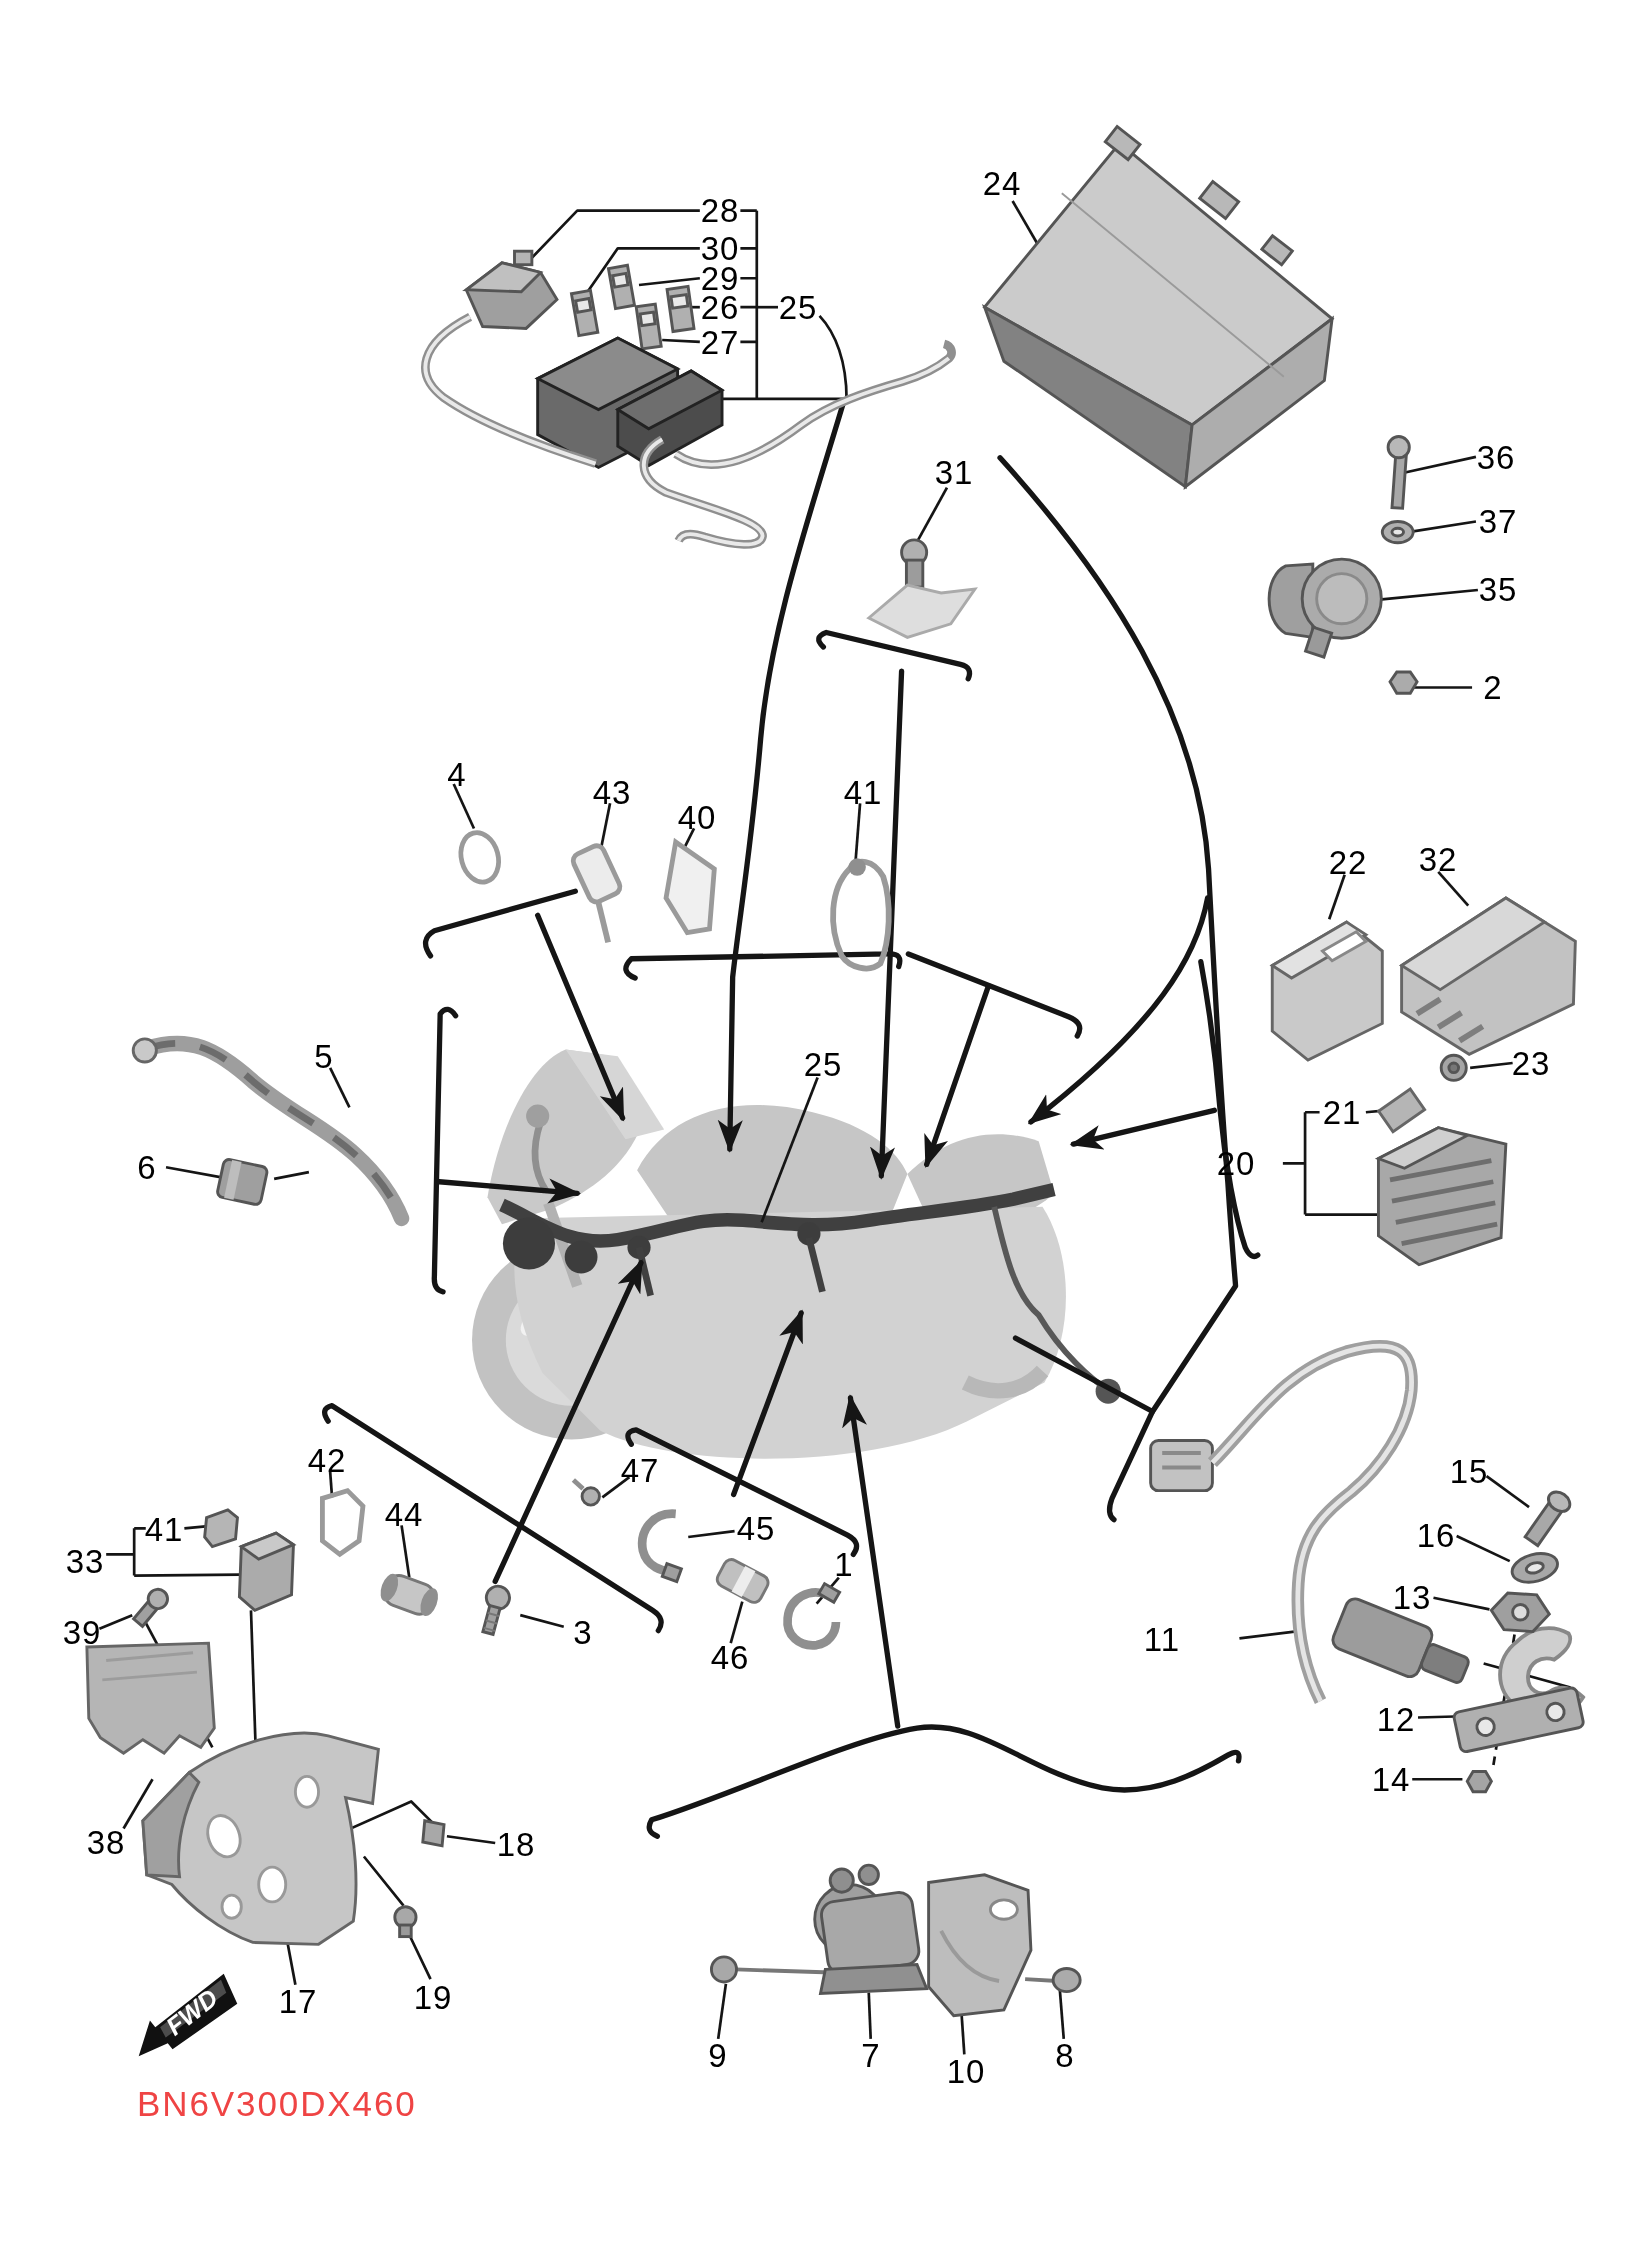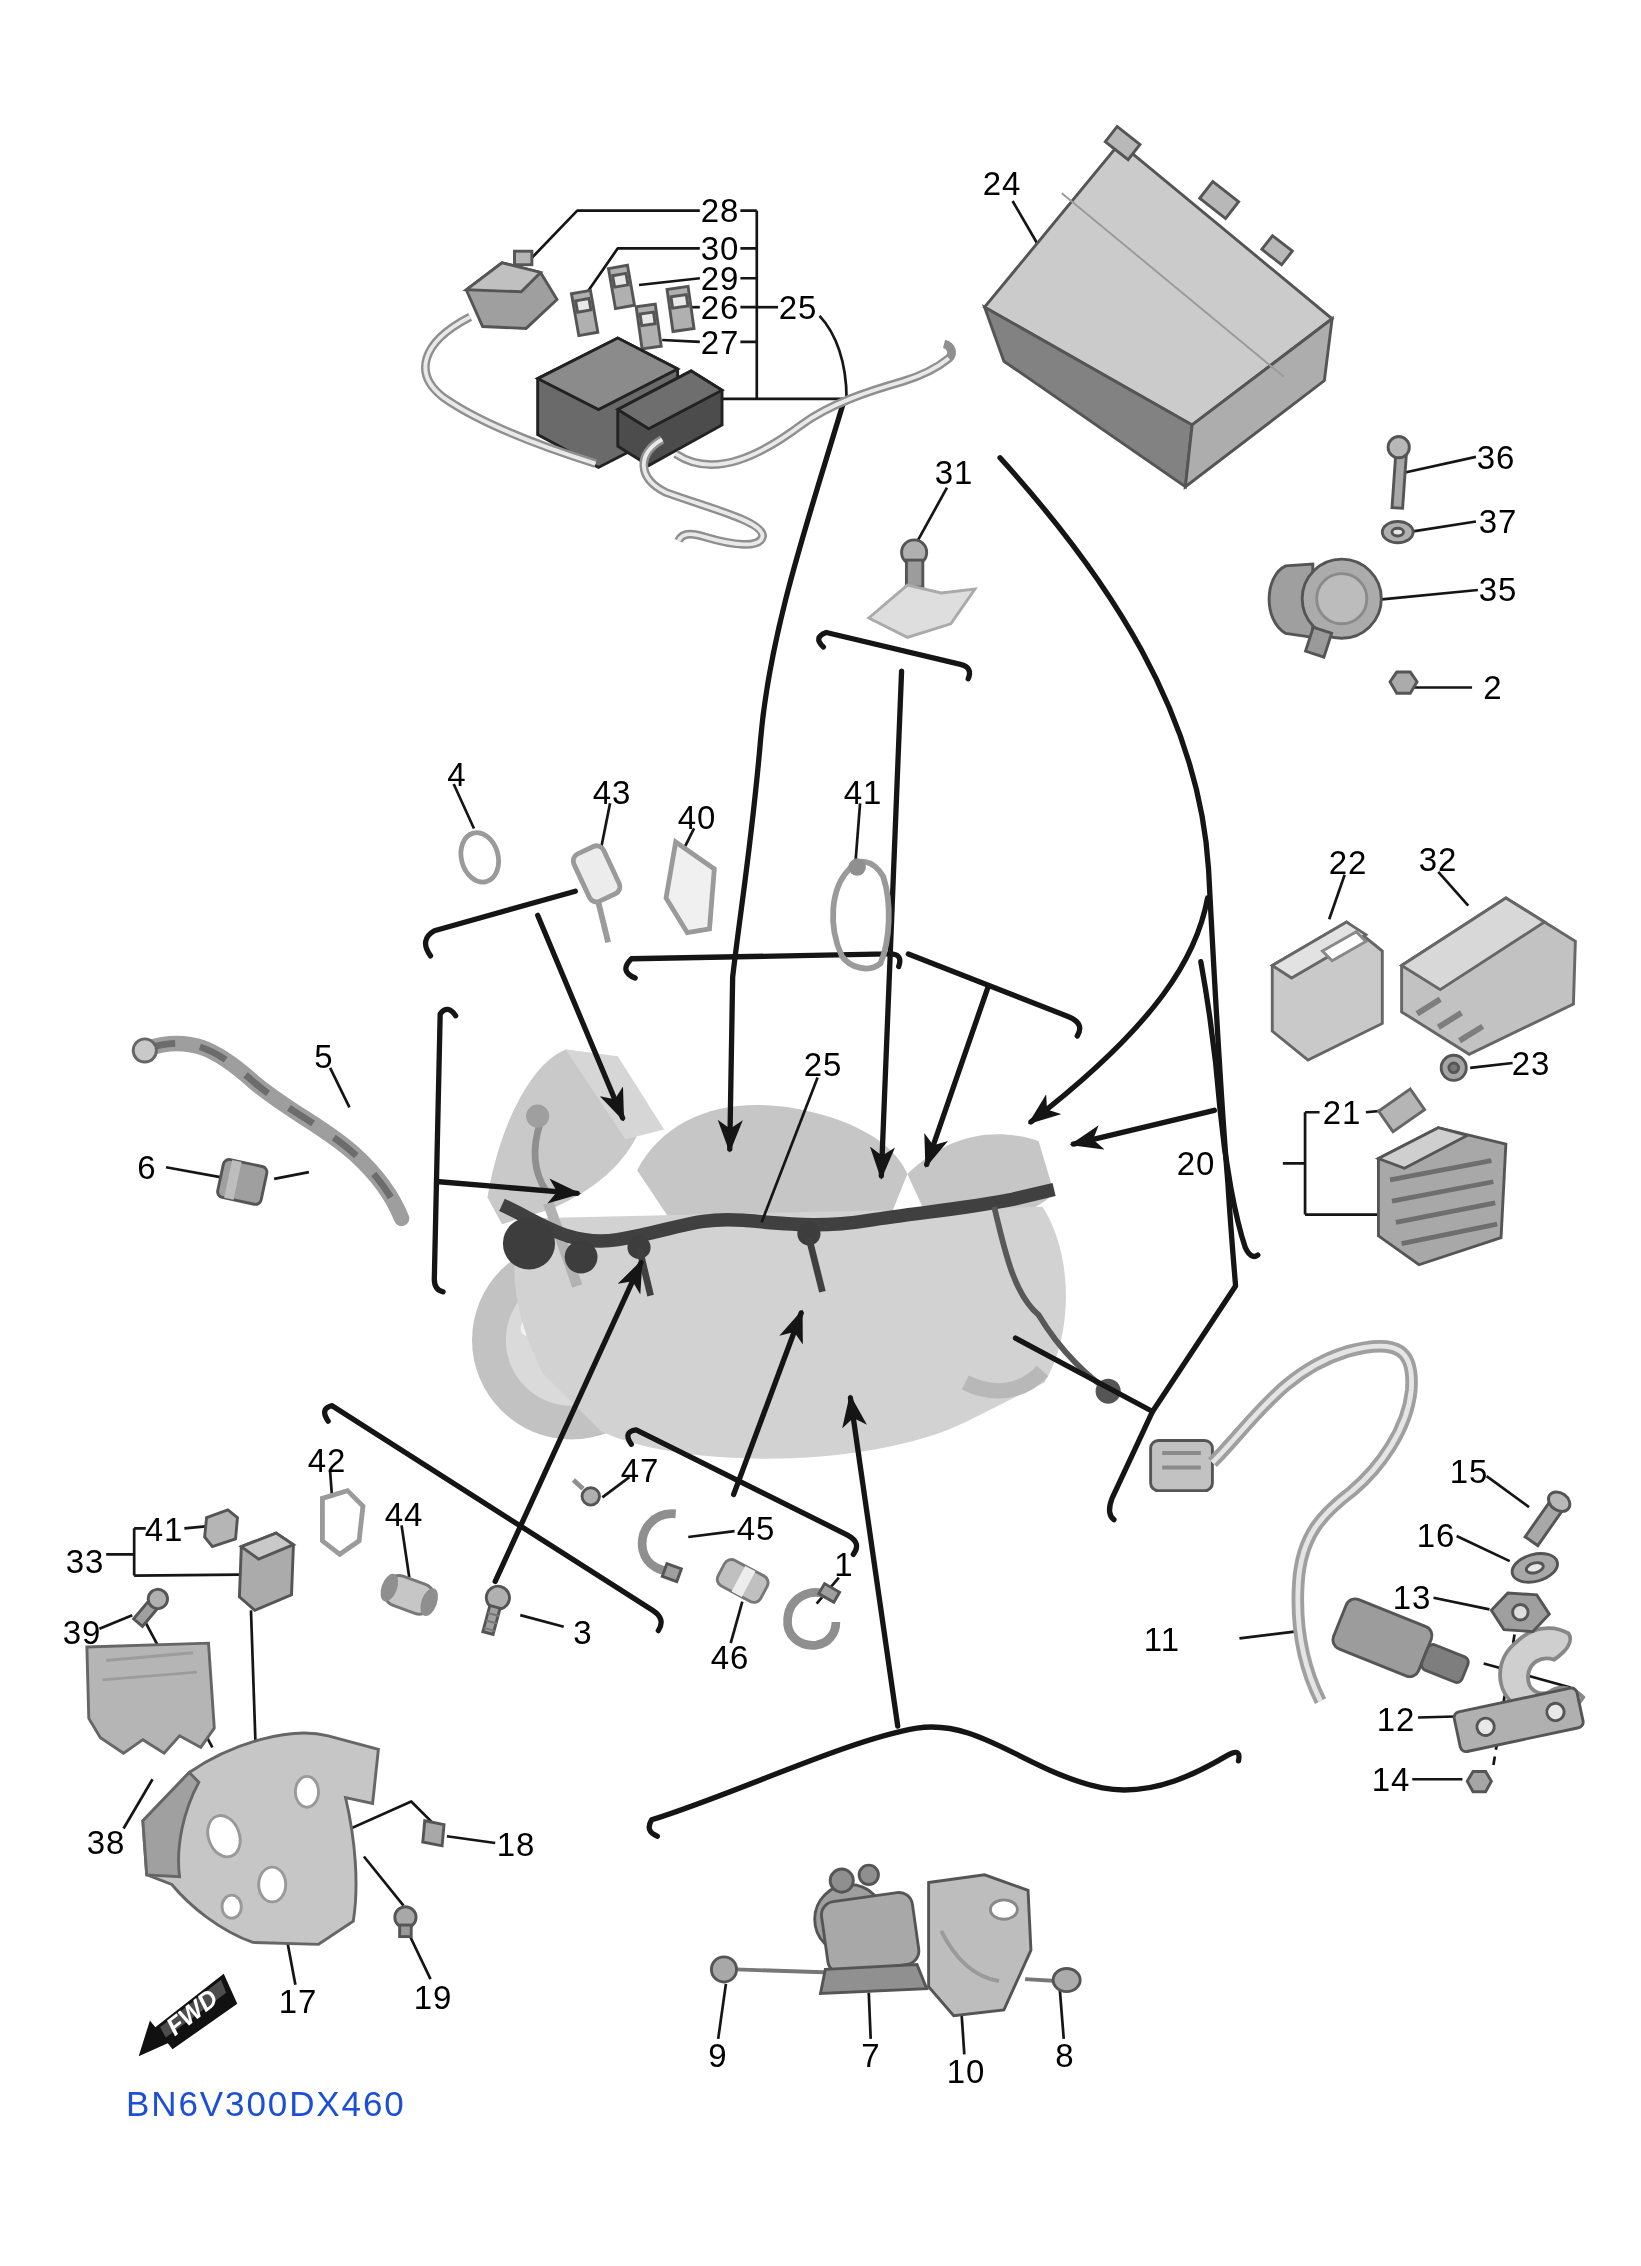--- a/index.html
+++ b/index.html
@@ -1,22 +1,22 @@
 <!DOCTYPE html>
 <html><head>
 <meta charset="utf-8">
 <style>
   html,body{margin:0;padding:0;background:#ffffff;}
   .stage{position:relative;width:1641px;height:2266px;background:#fff;overflow:hidden;
          font-family:"Liberation Sans",sans-serif;}
   .art{position:absolute;left:0;top:0;}
   .callout{position:absolute;transform:translate(-50%,-50%);
            font:400 33px/1 "Liberation Sans",sans-serif;color:#000;letter-spacing:1px;white-space:nowrap;}
-  .part-code{position:absolute;left:126px;top:2086px;font:400 35px/1 "Liberation Sans",sans-serif;
-             color:#1d4ed8;letter-spacing:1.9px;}
+  .part-code{position:absolute;left:137px;top:2086px;font:400 35px/1 "Liberation Sans",sans-serif;
+             color:#ef4444;letter-spacing:1.9px;}
 </style>
 </head>
 <body>
 
 <div class="stage">
 
 <svg class="art" width="1641" height="2266" viewBox="0 0 1700 2347">
   <defs>
     <marker id="ah" markerWidth="40" markerHeight="30" refX="30" refY="13" orient="auto" markerUnits="userSpaceOnUse">
       <path d="M0,0 L34,13 L0,26 L9,13 Z" fill="#151515"></path>
@@ -402,21 +402,21 @@
       <div class="callout" style="left: 1493px; top: 687px;">2</div>
       <div class="callout" style="left: 954px; top: 472px;">31</div>
       <div class="callout" style="left: 457px; top: 774px;">4</div>
       <div class="callout" style="left: 612px; top: 792px;">43</div>
       <div class="callout" style="left: 697px; top: 817px;">40</div>
       <div class="callout" style="left: 863px; top: 792px;">41</div>
       <div class="callout" style="left: 1348px; top: 862px;">22</div>
       <div class="callout" style="left: 1438px; top: 859px;">32</div>
       <div class="callout" style="left: 1531px; top: 1063px;">23</div>
       <div class="callout" style="left: 1342px; top: 1112px;">21</div>
-      <div class="callout" style="left: 1196px; top: 1163px;">20</div>
+      <div class="callout" style="left: 1236px; top: 1163px;">20</div>
       <div class="callout" style="left: 324px; top: 1056px;">5</div>
       <div class="callout" style="left: 147px; top: 1167px;">6</div>
       <div class="callout" style="left: 823px; top: 1064px;">25</div>
       <div class="callout" style="left: 327px; top: 1460px;">42</div>
       <div class="callout" style="left: 164px; top: 1529px;">41</div>
       <div class="callout" style="left: 85px; top: 1532px; margin-top: 29px;">33</div>
       <div class="callout" style="left: 404px; top: 1514px;">44</div>
       <div class="callout" style="left: 82px; top: 1632px;">39</div>
       <div class="callout" style="left: 583px; top: 1632px;">3</div>
       <div class="callout" style="left: 640px; top: 1470px;">47</div>

